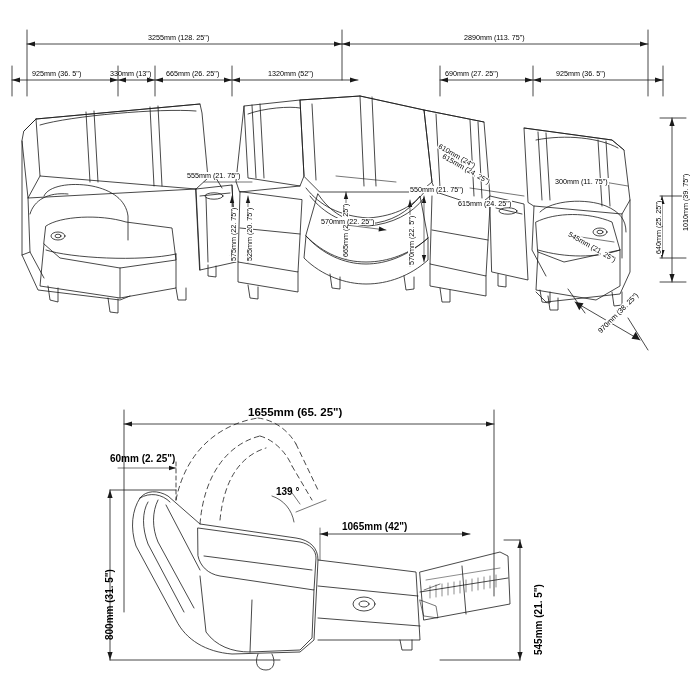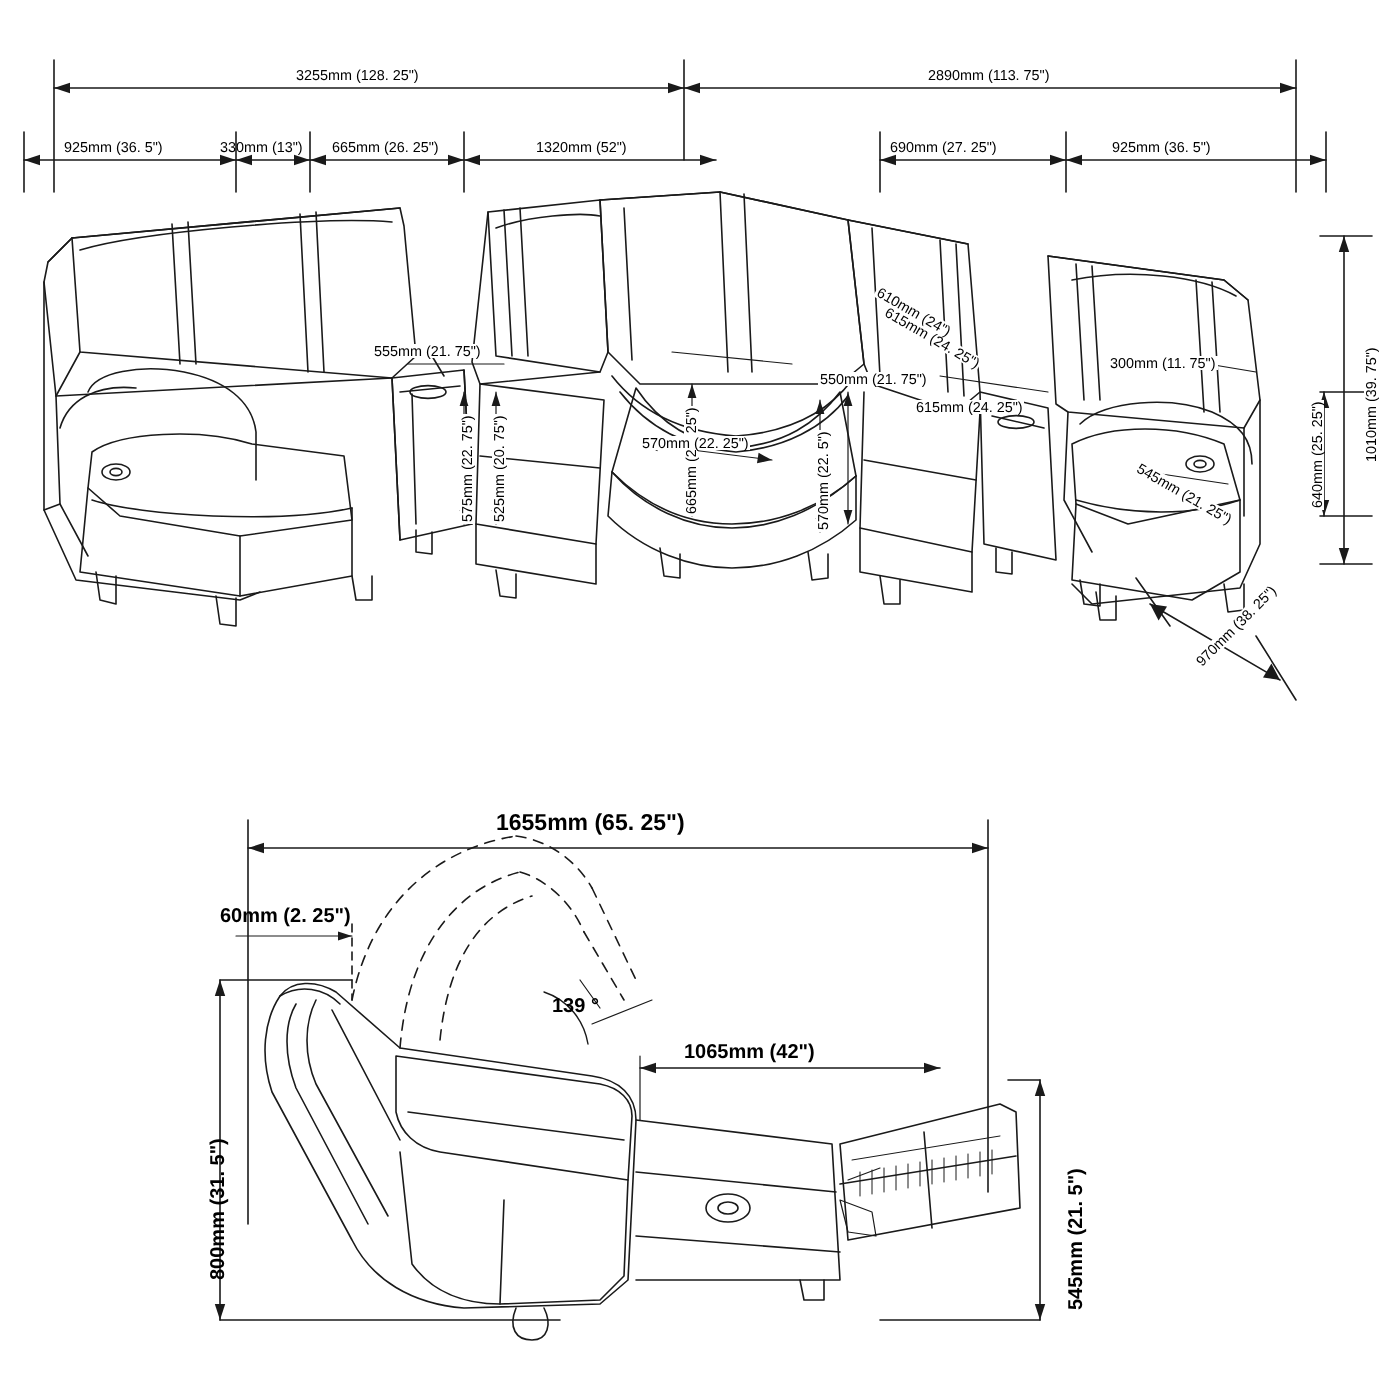--- a/index.html
+++ b/index.html
@@ -372,18 +372,18 @@
 
   <div class="dimlabel white-bg" style="left:554px; top:178px;">300mm (11. 75")</div>
   <div class="dimlabel white-bg rotdiag" style="left:570px; top:230px;">545mm (21. 25")</div>
 
   <div class="dimlabel white-bg rot90" style="left:655px; top:255px;">640mm (25. 25")</div>
   <div class="dimlabel white-bg rot90" style="left:682px; top:232px;">1010mm (39. 75")</div>
   <div class="dimlabel white-bg rot-iso" style="left:596px; top:330px;">970mm (38. 25")</div>
 
   <div class="dimlabel big" style="left:248px; top:407px;">1655mm (65. 25")</div>
   <div class="dimlabel mid" style="left:110px; top:454px;">60mm (2. 25")</div>
-  <div class="dimlabel mid" style="left:276px; top:499px;">139 °</div>
+  <div class="dimlabel mid" style="left:276px; top:487px;">139 °</div>
   <div class="dimlabel mid" style="left:342px; top:522px;">1065mm (42")</div>
   <div class="dimlabel mid rot90" style="left:105px; top:640px;">800mm (31. 5")</div>
   <div class="dimlabel mid rot90" style="left:534px; top:655px;">545mm (21. 5")</div>
 
 </div>
 
 </body></html>

